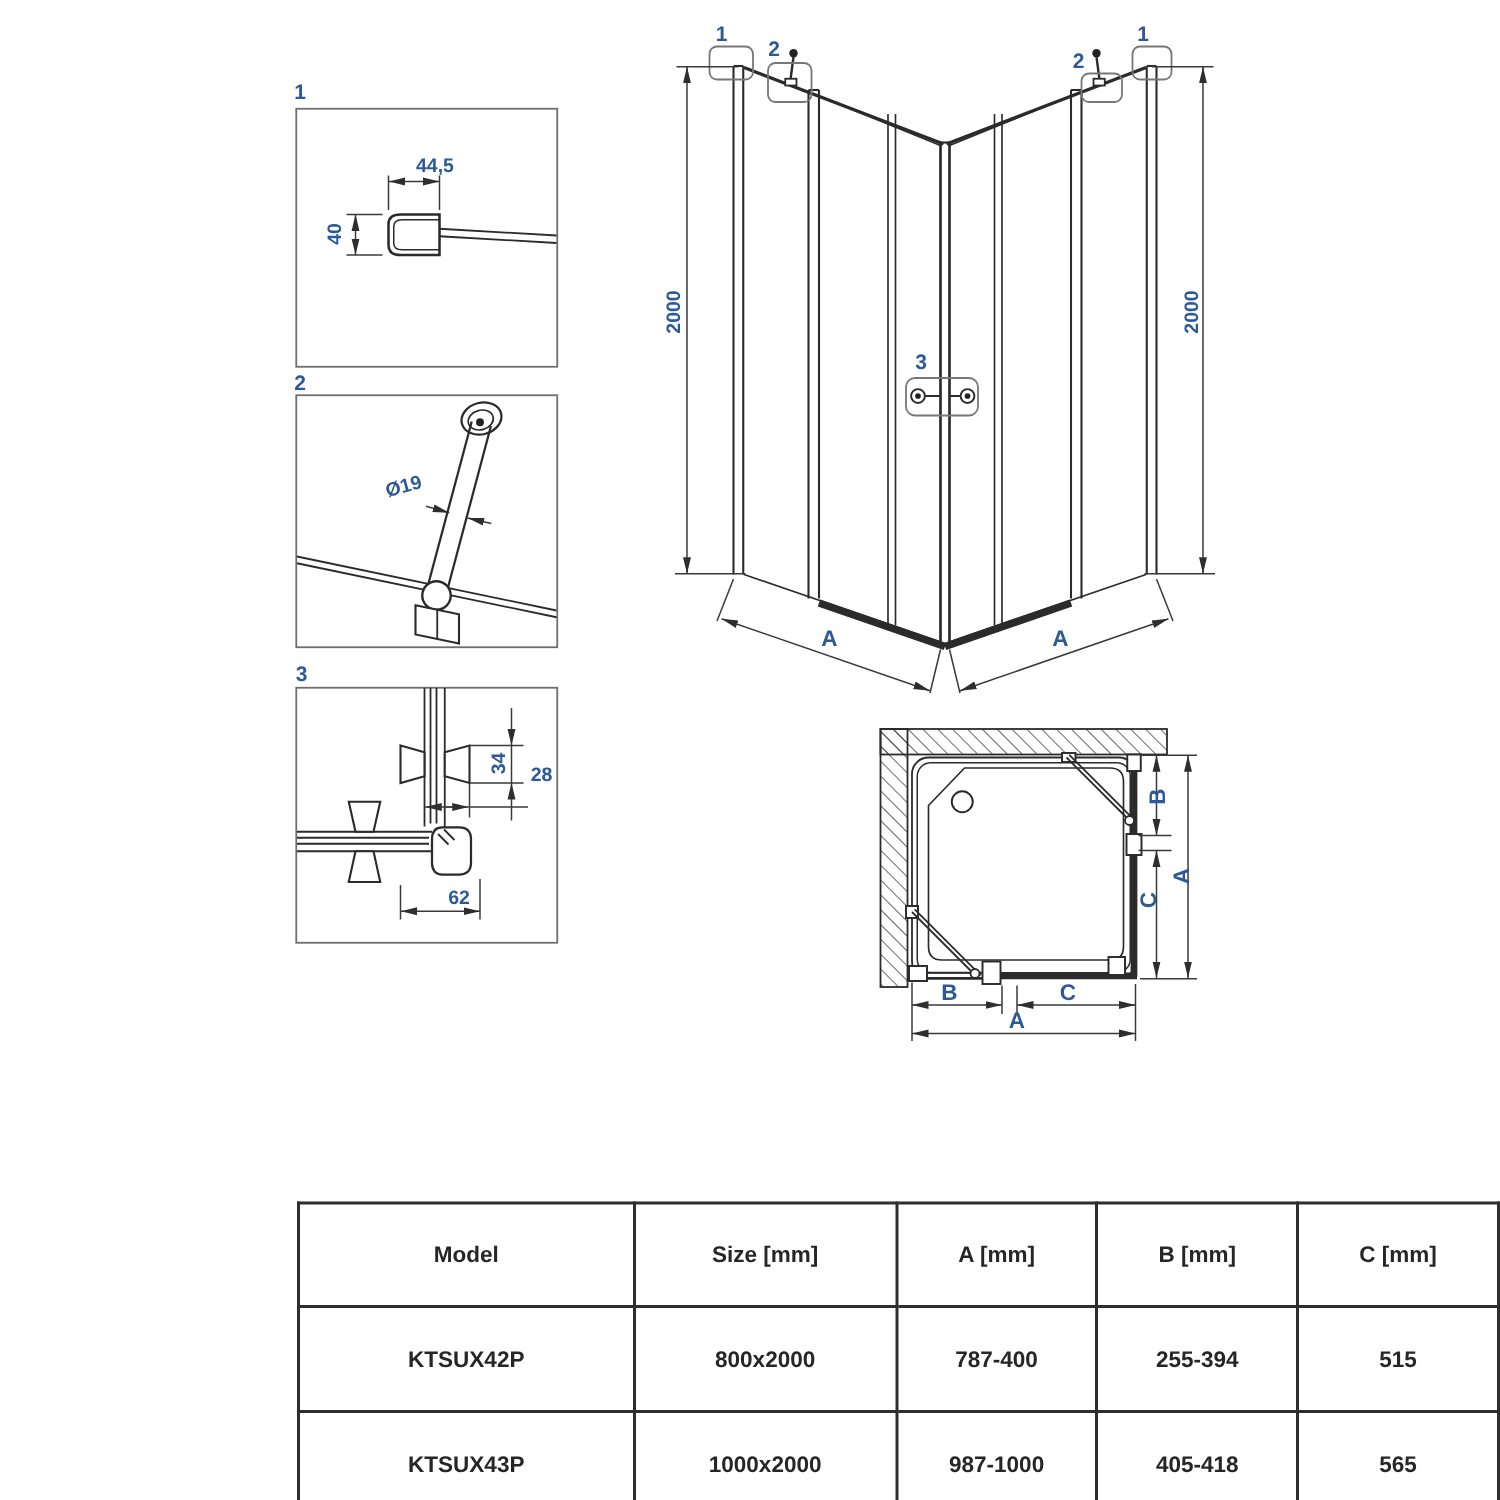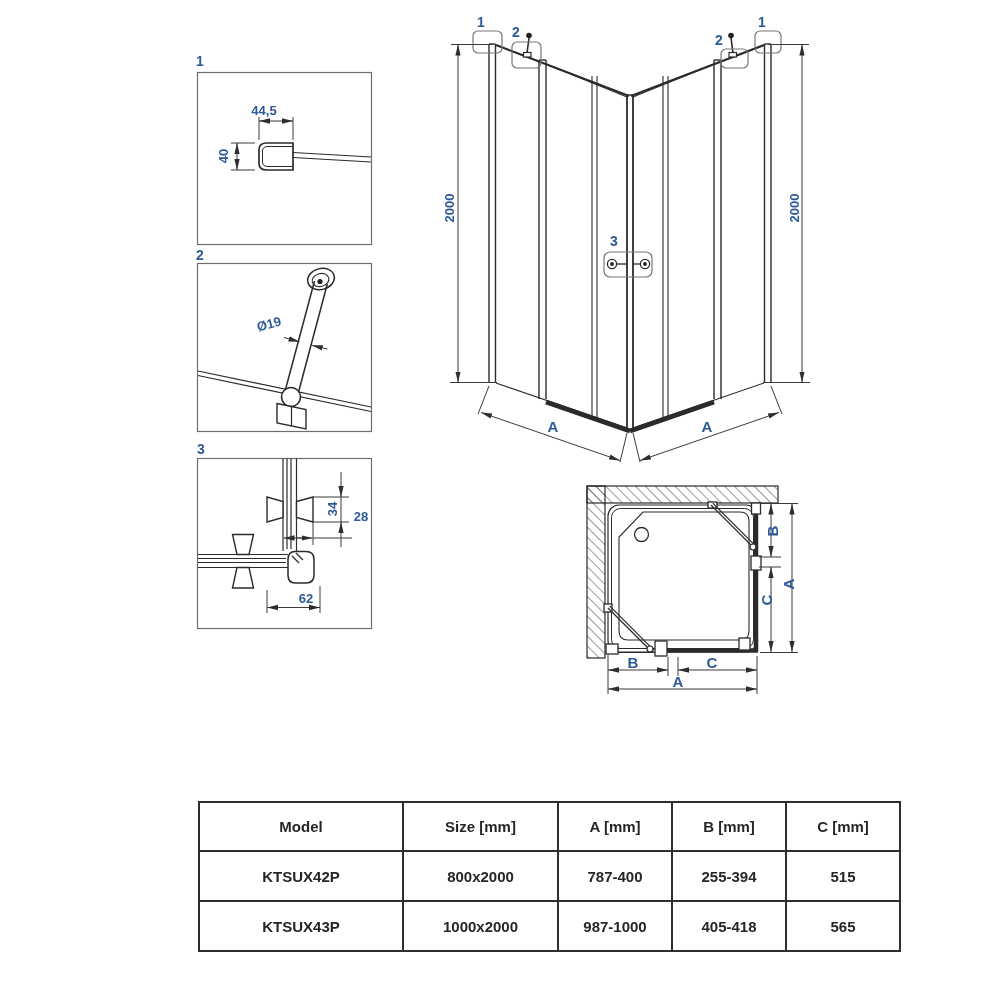--- a/index.html
+++ b/index.html
@@ -7,21 +7,21 @@
           font-family:"Liberation Sans",sans-serif;}
   svg{position:absolute;left:0;top:0;}
   .lbl{position:absolute;font-weight:bold;font-size:13px;color:#2d5a96;
        transform:translate(-50%,-50%);white-space:nowrap;line-height:1;}
   .lbl.rot{transform:translate(-50%,-50%) rotate(-90deg);}
   .lbl.tilt{transform:translate(-50%,-50%) rotate(-15deg);}
   .lbl.callout{font-size:14px;}
   .lbl.letter{font-size:15px;}
   .spec-table{position:absolute;left:198px;top:801px;border-collapse:collapse;table-layout:fixed;}
   .spec-table td,.spec-table th{border:2px solid #2e2e2e;text-align:center;vertical-align:middle;
-       font-weight:bold;font-size:15px;color:#262626;padding:6px;background:#fff;}
+       font-weight:bold;font-size:15px;color:#262626;padding:16px;background:#fff;}
   .spec-table th{height:35px;}
   .spec-table td{height:36px;}
   .c0{width:190px}.c1{width:141px}.c2{width:100px}.c3{width:100px}.c4{width:100px}
 </style>
 </head>
 <body>
 
 <div class="canvas">
 
 <svg width="1000" height="1000" viewBox="0 0 1000 1000">
@@ -236,21 +236,21 @@
       <line x1="759" y1="567" x2="781" y2="567"></line>
       <line x1="760" y1="652.5" x2="798" y2="652.5"></line>
       <line x1="771" y1="503.5" x2="771" y2="557" marker-start="url(#ah)" marker-end="url(#ah)"></line>
       <line x1="771" y1="567" x2="771" y2="652" marker-start="url(#ah)" marker-end="url(#ah)"></line>
       <line x1="792" y1="503.5" x2="792" y2="652" marker-start="url(#ah)" marker-end="url(#ah)"></line>
     </g>
   </g>
 </svg>
 
   <div class="lbl callout" style="left:200px;top:61px">1</div>
-  <div class="lbl" style="left:264px;top:110px">44,5</div>
+  <div class="lbl" style="left:290px;top:110px">44,5</div>
   <div class="lbl rot" style="left:223px;top:156px">40</div>
 
   <div class="lbl callout" style="left:200px;top:255px">2</div>
   <div class="lbl tilt" style="left:269px;top:324px">Ø19</div>
 
   <div class="lbl callout" style="left:201px;top:449px">3</div>
   <div class="lbl rot" style="left:332px;top:509px">34</div>
   <div class="lbl" style="left:361px;top:516px">28</div>
   <div class="lbl" style="left:306px;top:598px">62</div>
 

